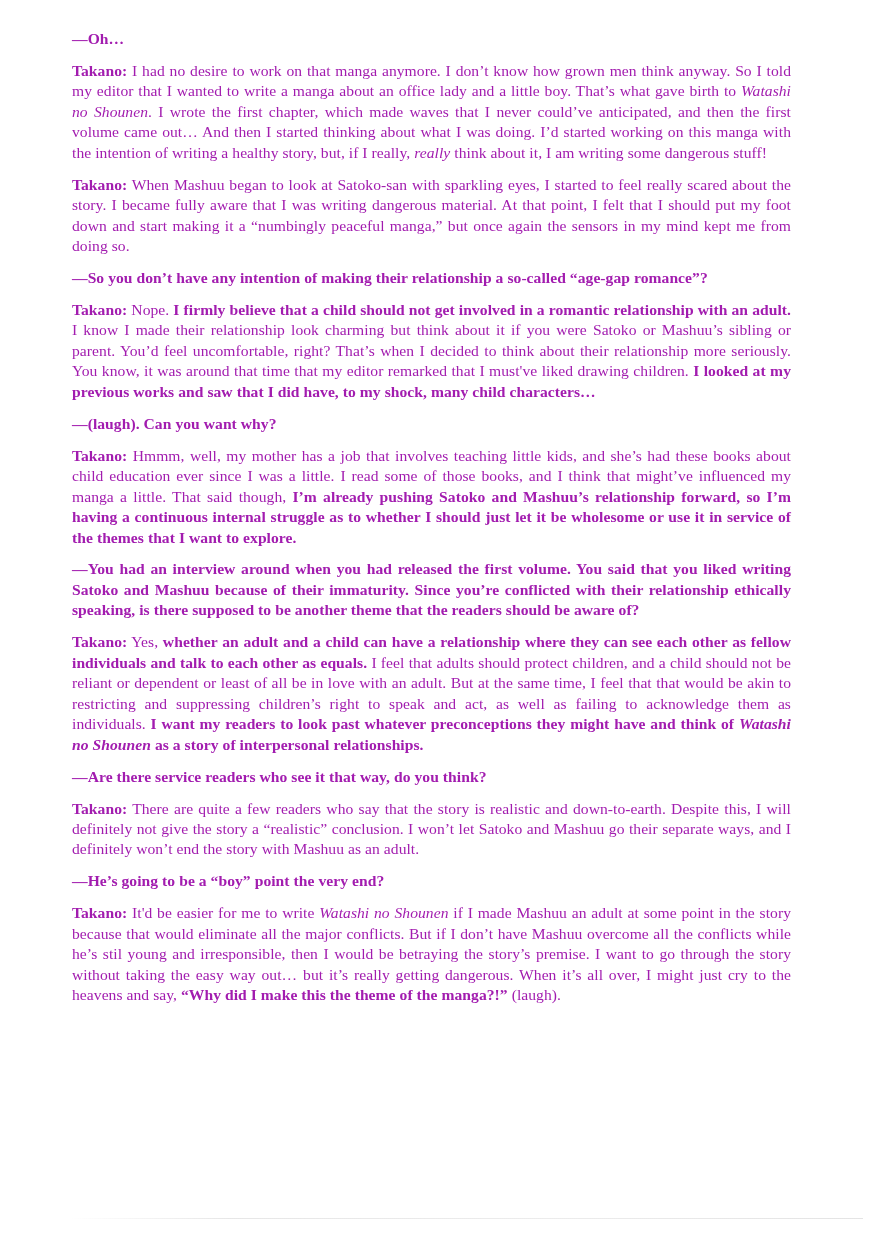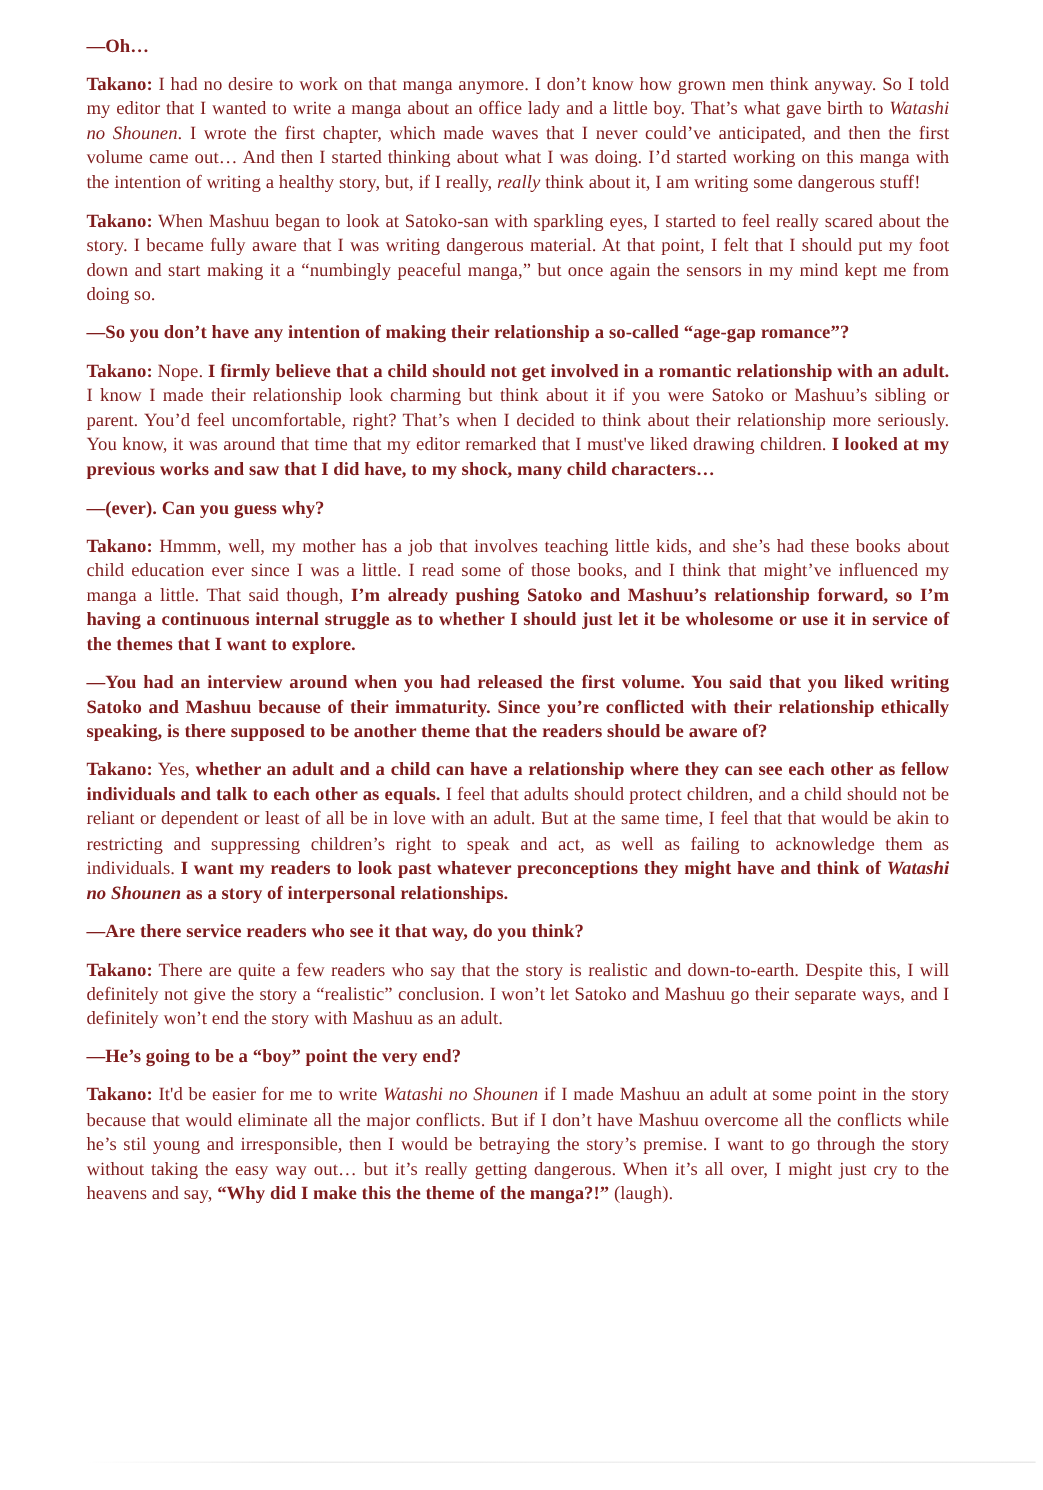--- a/index.html
+++ b/index.html
@@ -7,21 +7,21 @@
     padding: 0;
     background: #ffffff;
   }
   .page {
     position: relative;
     width: 869px;
     height: 1242px;
     background: #ffffff;
     overflow: hidden;
     font-family: "Liberation Serif", "DejaVu Serif", serif;
-    color: #7f1d1d;
+    color: #a21caf;
   }
   .content {
     position: absolute;
     left: 72px;
     top: 29px;
     width: 719px;
     text-align: justify;
     font-size: 15.6px;
     line-height: 20.45px;
     letter-spacing: 0.05px;
@@ -46,21 +46,21 @@
 </head>
 <body>
 
 <div class="page">
   <div class="content">
       <p class="para question"><span class="seg-b">—Oh…</span></p>
       <p class="para answer"><span class="seg-b">Takano:</span><span> I had no desire to work on that manga anymore. I don’t know how grown men think anyway. So I told my editor that I wanted to write a manga about an office lady and a little boy. That’s what gave birth to </span><span class="seg-i">Watashi no Shounen</span><span>. I wrote the first chapter, which made waves that I never could’ve anticipated, and then the first volume came out… And then I started thinking about what I was doing. I’d started working on this manga with the intention of writing a healthy story, but, if I really, </span><span class="seg-i">really</span><span> think about it, I am writing some dangerous stuff!</span></p>
       <p class="para answer"><span class="seg-b">Takano:</span><span> When Mashuu began to look at Satoko-san with sparkling eyes, I started to feel really scared about the story. I became fully aware that I was writing dangerous material. At that point, I felt that I should put my foot down and start making it a “numbingly peaceful manga,” but once again the sensors in my mind kept me from doing so.</span></p>
       <p class="para question"><span class="seg-b">—So you don’t have any intention of making their relationship a so-called “age-gap romance”?</span></p>
       <p class="para answer"><span class="seg-b">Takano:</span><span> Nope. </span><span class="seg-b">I firmly believe that a child should not get involved in a romantic relationship with an adult.</span><span> I know I made their relationship look charming but think about it if you were Satoko or Mashuu’s sibling or parent. You’d feel uncomfortable, right? That’s when I decided to think about their relationship more seriously. You know, it was around that time that my editor remarked that I must've liked drawing children. </span><span class="seg-b">I looked at my previous works and saw that I did have, to my shock, many child characters…</span></p>
-      <p class="para question"><span class="seg-b">—(ever). Can you guess why?</span></p>
+      <p class="para question"><span class="seg-b">—(laugh). Can you want why?</span></p>
       <p class="para answer"><span class="seg-b">Takano:</span><span> Hmmm, well, my mother has a job that involves teaching little kids, and she’s had these books about child education ever since I was a little. I read some of those books, and I think that might’ve influenced my manga a little. That said though, </span><span class="seg-b">I’m already pushing Satoko and Mashuu’s relationship forward, so I’m having a continuous internal struggle as to whether I should just let it be wholesome or use it in service of the themes that I want to explore.</span></p>
       <p class="para question"><span class="seg-b">—You had an interview around when you had released the first volume. You said that you liked writing Satoko and Mashuu because of their immaturity. Since you’re conflicted with their relationship ethically speaking, is there supposed to be another theme that the readers should be aware of?</span></p>
       <p class="para answer"><span class="seg-b">Takano:</span><span> Yes, </span><span class="seg-b">whether an adult and a child can have a relationship where they can see each other as fellow individuals and talk to each other as equals.</span><span> I feel that adults should protect children, and a child should not be reliant or dependent or least of all be in love with an adult. But at the same time, I feel that that would be akin to restricting and suppressing children’s right to speak and act, as well as failing to acknowledge them as individuals. </span><span class="seg-b">I want my readers to look past whatever preconceptions they might have and think of </span><span class="seg-bi">Watashi no Shounen</span><span class="seg-b"> as a story of interpersonal relationships.</span></p>
       <p class="para question"><span class="seg-b">—Are there service readers who see it that way, do you think?</span></p>
       <p class="para answer"><span class="seg-b">Takano:</span><span> There are quite a few readers who say that the story is realistic and down-to-earth. Despite this, I will definitely not give the story a “realistic” conclusion. I won’t let Satoko and Mashuu go their separate ways, and I definitely won’t end the story with Mashuu as an adult.</span></p>
       <p class="para question"><span class="seg-b">—He’s going to be a “boy” point the very end?</span></p>
       <p class="para answer"><span class="seg-b">Takano:</span><span> It'd be easier for me to write </span><span class="seg-i">Watashi no Shounen</span><span> if I made Mashuu an adult at some point in the story because that would eliminate all the major conflicts. But if I don’t have Mashuu overcome all the conflicts while he’s stil young and irresponsible, then I would be betraying the story’s premise. I want to go through the story without taking the easy way out… but it’s really getting dangerous. When it’s all over, I might just cry to the heavens and say, </span><span class="seg-b">“Why did I make this the theme of the manga?!”</span><span> (laugh).</span></p>
     </div>
   <div class="scan-line"></div>
 </div>

